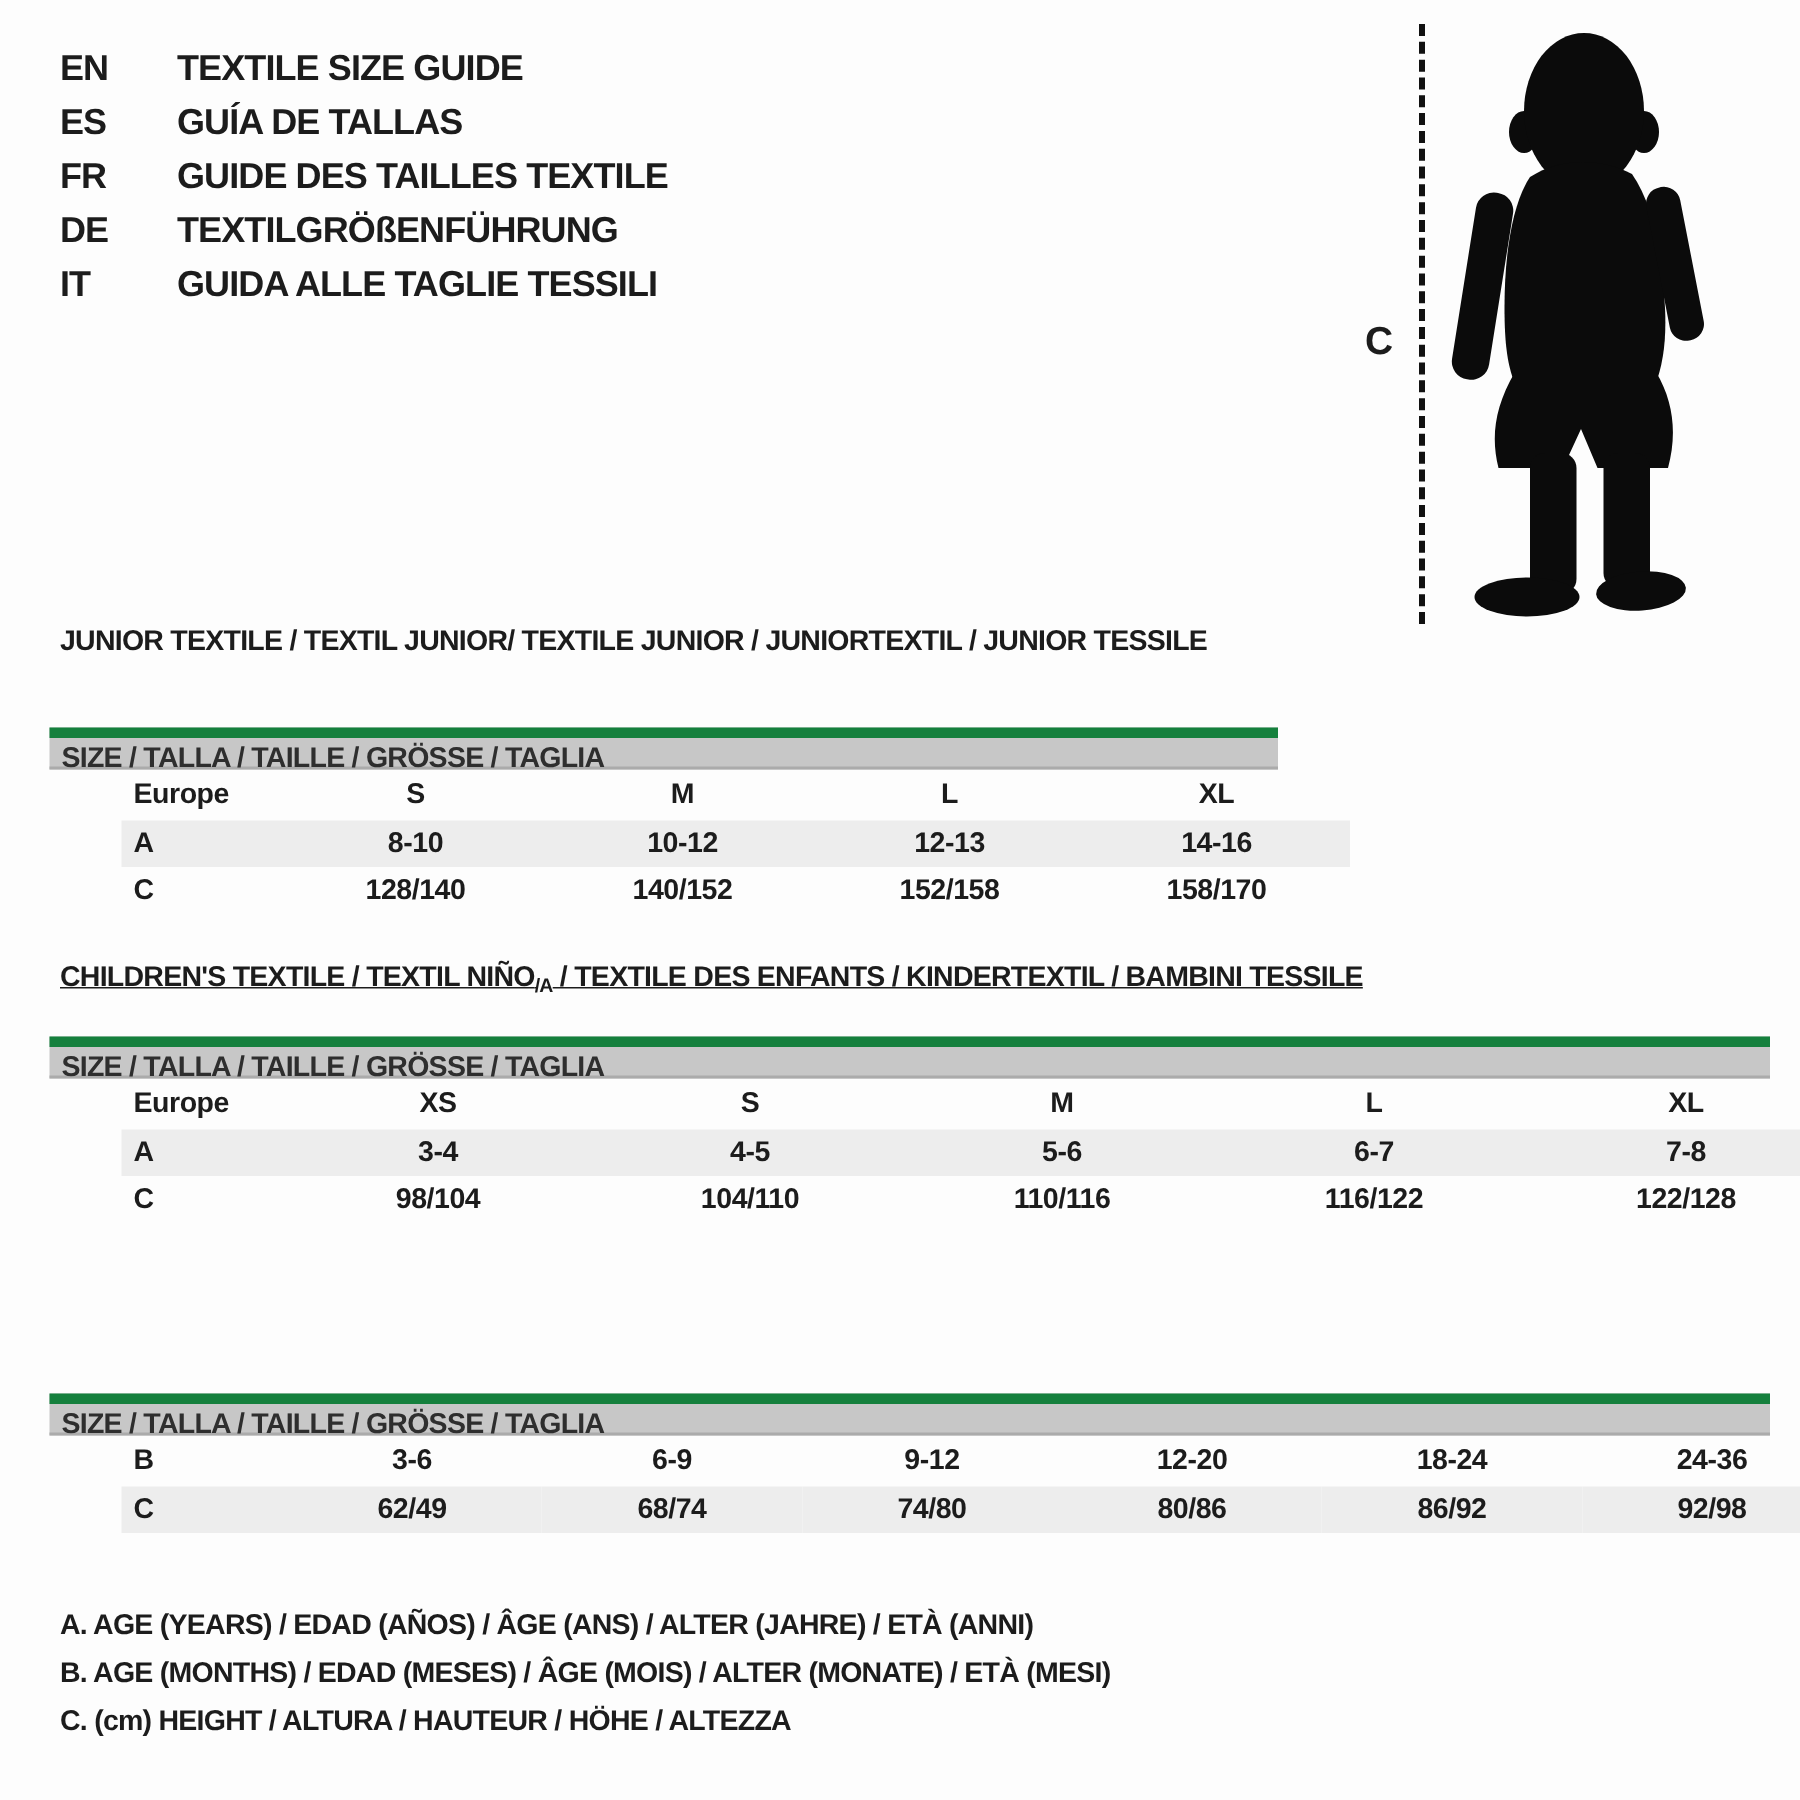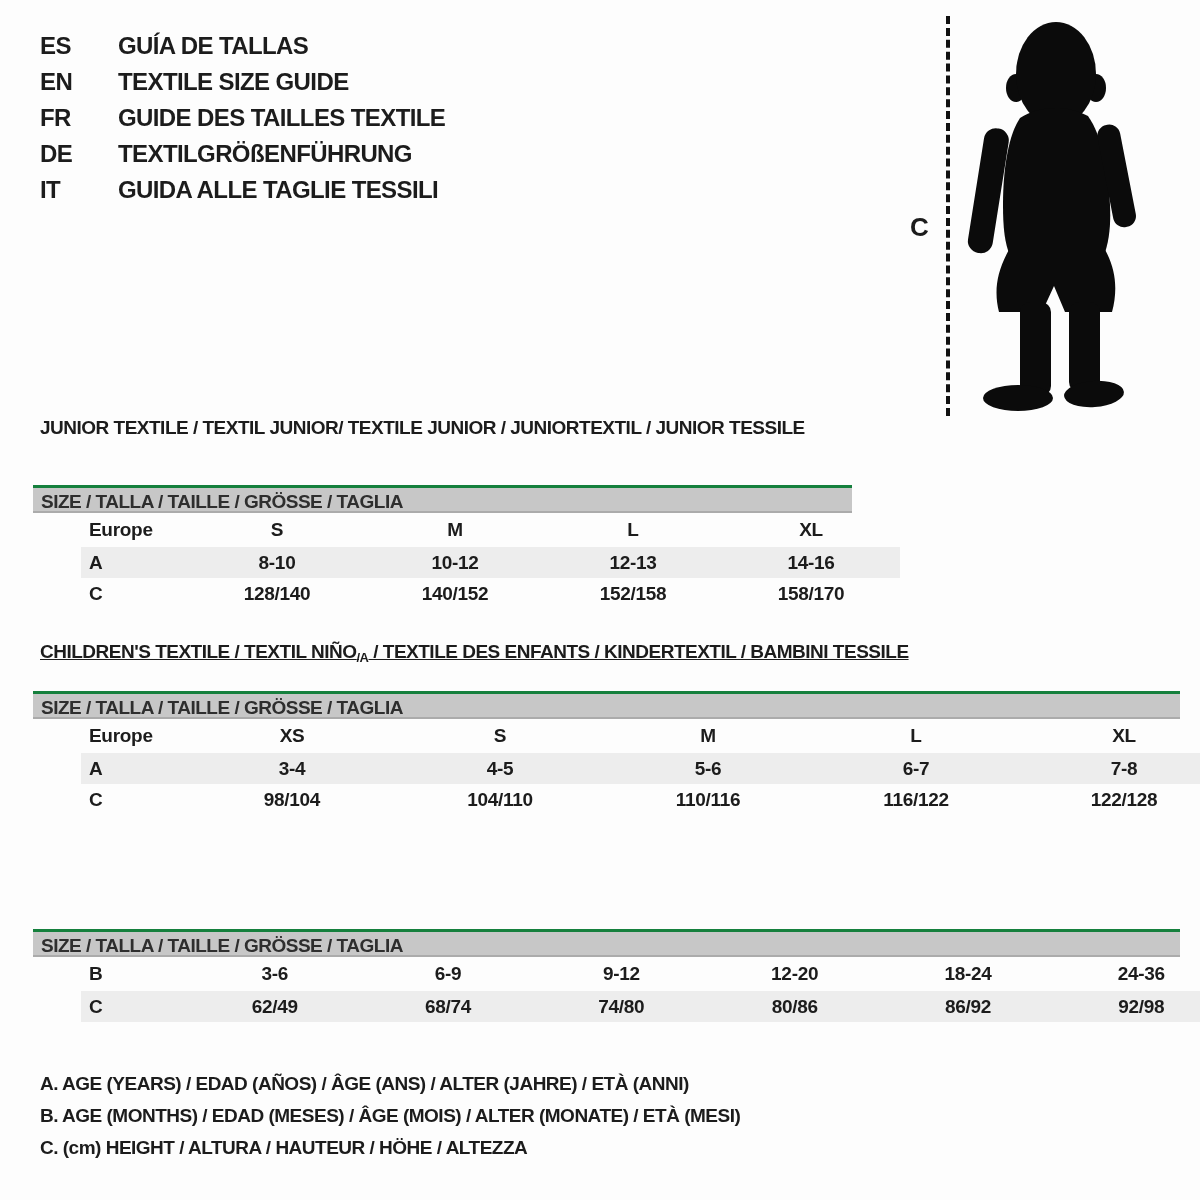--- a/index.html
+++ b/index.html
@@ -18,46 +18,46 @@
   .figure-label { position:absolute; left:910px; top:212px; font-size:26px; }
   .baby-svg { position:absolute; left:966px; top:10px; }
   
   .section-title { position:absolute; left:40px; font-size:19px; letter-spacing:-0.5px; white-space:nowrap; }
   .section-title .subscript { font-size:13px; vertical-align:-4px; }
   .two-line { line-height:32px; }
   
   .tbl-wrap { position:absolute; left:33px; }
   .size-bar {
     height:28px; background:#c7c7c7;
-    border-top:3px solid #15803d; border-bottom:2px solid #ababab;
+    border-top:7px solid #15803d; border-bottom:2px solid #ababab;
     line-height:28px; padding-left:8px; box-sizing:border-box;
     font-size:19px; letter-spacing:-0.5px; color:#2e2e2e; white-space:nowrap;
   }
   table { width:100%; border-collapse:collapse; table-layout:fixed;margin-left:48px; }
   td { font-size:19px; letter-spacing:-0.3px; text-align:center; vertical-align:middle; padding:0; white-space:nowrap; }
   td.lbl { text-align:left; padding-left:8px; }
   tr.row-europe { height:34px; }
   tr.row-data { height:31px; }
   tr.shaded { background:#ededed; }
   
   .legend { position:absolute; left:40px; top:1068px; font-size:19px; letter-spacing:-0.5px; line-height:32px; white-space:nowrap; }
 </style>
 </head>
 <body>
 
 <div class="page">
 
   <div class="lang-block">
     <div class="lang-row">
+      <span class="lang-code">EN</span>
+      <span class="lang-title">TEXTILE SIZE GUIDE</span>
+    </div>
+    <div class="lang-row">
       <span class="lang-code">ES</span>
       <span class="lang-title">GUÍA DE TALLAS</span>
-    </div>
-    <div class="lang-row">
-      <span class="lang-code">EN</span>
-      <span class="lang-title">TEXTILE SIZE GUIDE</span>
     </div>
     <div class="lang-row">
       <span class="lang-code">FR</span>
       <span class="lang-title">GUIDE DES TAILLES TEXTILE</span>
     </div>
     <div class="lang-row">
       <span class="lang-code">DE</span>
       <span class="lang-title">TEXTILGRÖßENFÜHRUNG</span>
     </div>
     <div class="lang-row">

